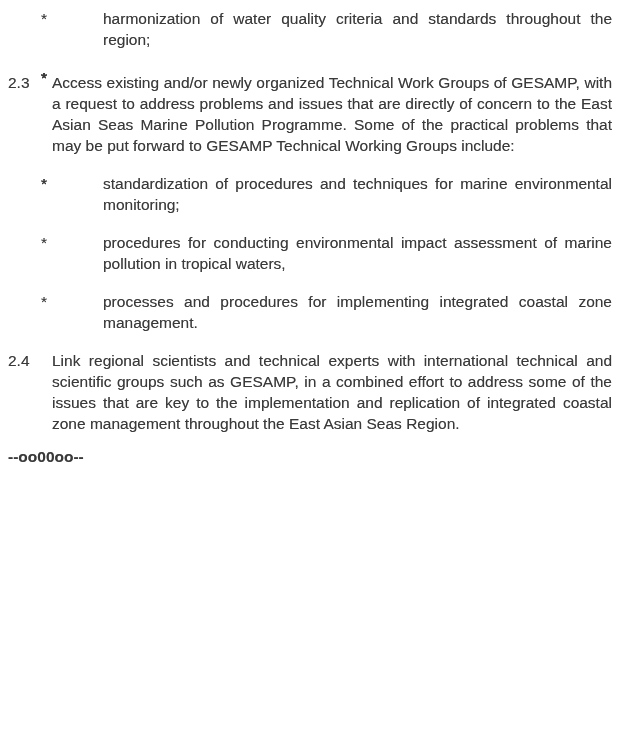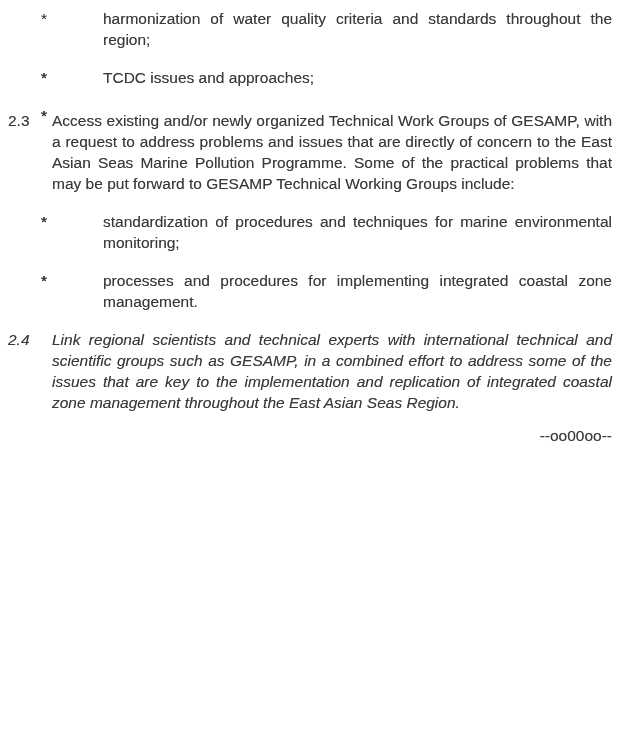--- a/index.html
+++ b/index.html
@@ -41,43 +41,42 @@
     position: absolute;
     left: 0;
     top: 0;
   }
   .para-23 {
     margin-top: 22px;
     margin-bottom: 12px;
   }
   .para-24 {
     margin-top: 0;
-    font-style: italic;
   }
   .footer-line {
     margin-top: 12px;
-    text-align: right;
+    text-align: left;
+    font-weight: bold;
   }
 </style>
 </head>
 <body>
 
 <div class="page">
 
   <div class="bullet-list">
     <div class="bullet-item">
       <span class="bullet">*</span>
       <span>harmonization of water quality criteria and standards throughout the region;</span>
     </div>
     <div class="bullet-item">
       <span class="bullet">*</span>
     </div>
     <div class="bullet-item">
       <span class="bullet">*</span>
-      <span>TCDC issues and approaches;</span>
     </div>
     <div class="bullet-item">
       <span class="bullet">*</span>
     </div>
     <div class="bullet-item">
       <span class="bullet">*</span>
     </div>
   </div>
 
   <div class="numbered-para para-23">
@@ -88,20 +87,21 @@
   <div class="bullet-list">
     <div class="bullet-item">
       <span class="bullet">*</span>
     </div>
     <div class="bullet-item">
       <span class="bullet">*</span>
       <span>standardization of procedures and techniques for marine environmental monitoring;</span>
     </div>
     <div class="bullet-item">
       <span class="bullet">*</span>
+      <span>procedures for conducting environmental impact assessment of marine pollution in tropical waters,</span>
     </div>
     <div class="bullet-item">
       <span class="bullet">*</span>
       <span>processes and procedures for implementing integrated coastal zone management.</span>
     </div>
   </div>
 
   <div class="numbered-para para-24">
     <span class="para-number">2.4</span>
     <span>Link regional scientists and technical experts with international technical and scientific groups such as GESAMP, in a combined effort to address some of the issues that are key to the implementation and replication of integrated coastal zone management throughout the East Asian Seas Region.</span>

